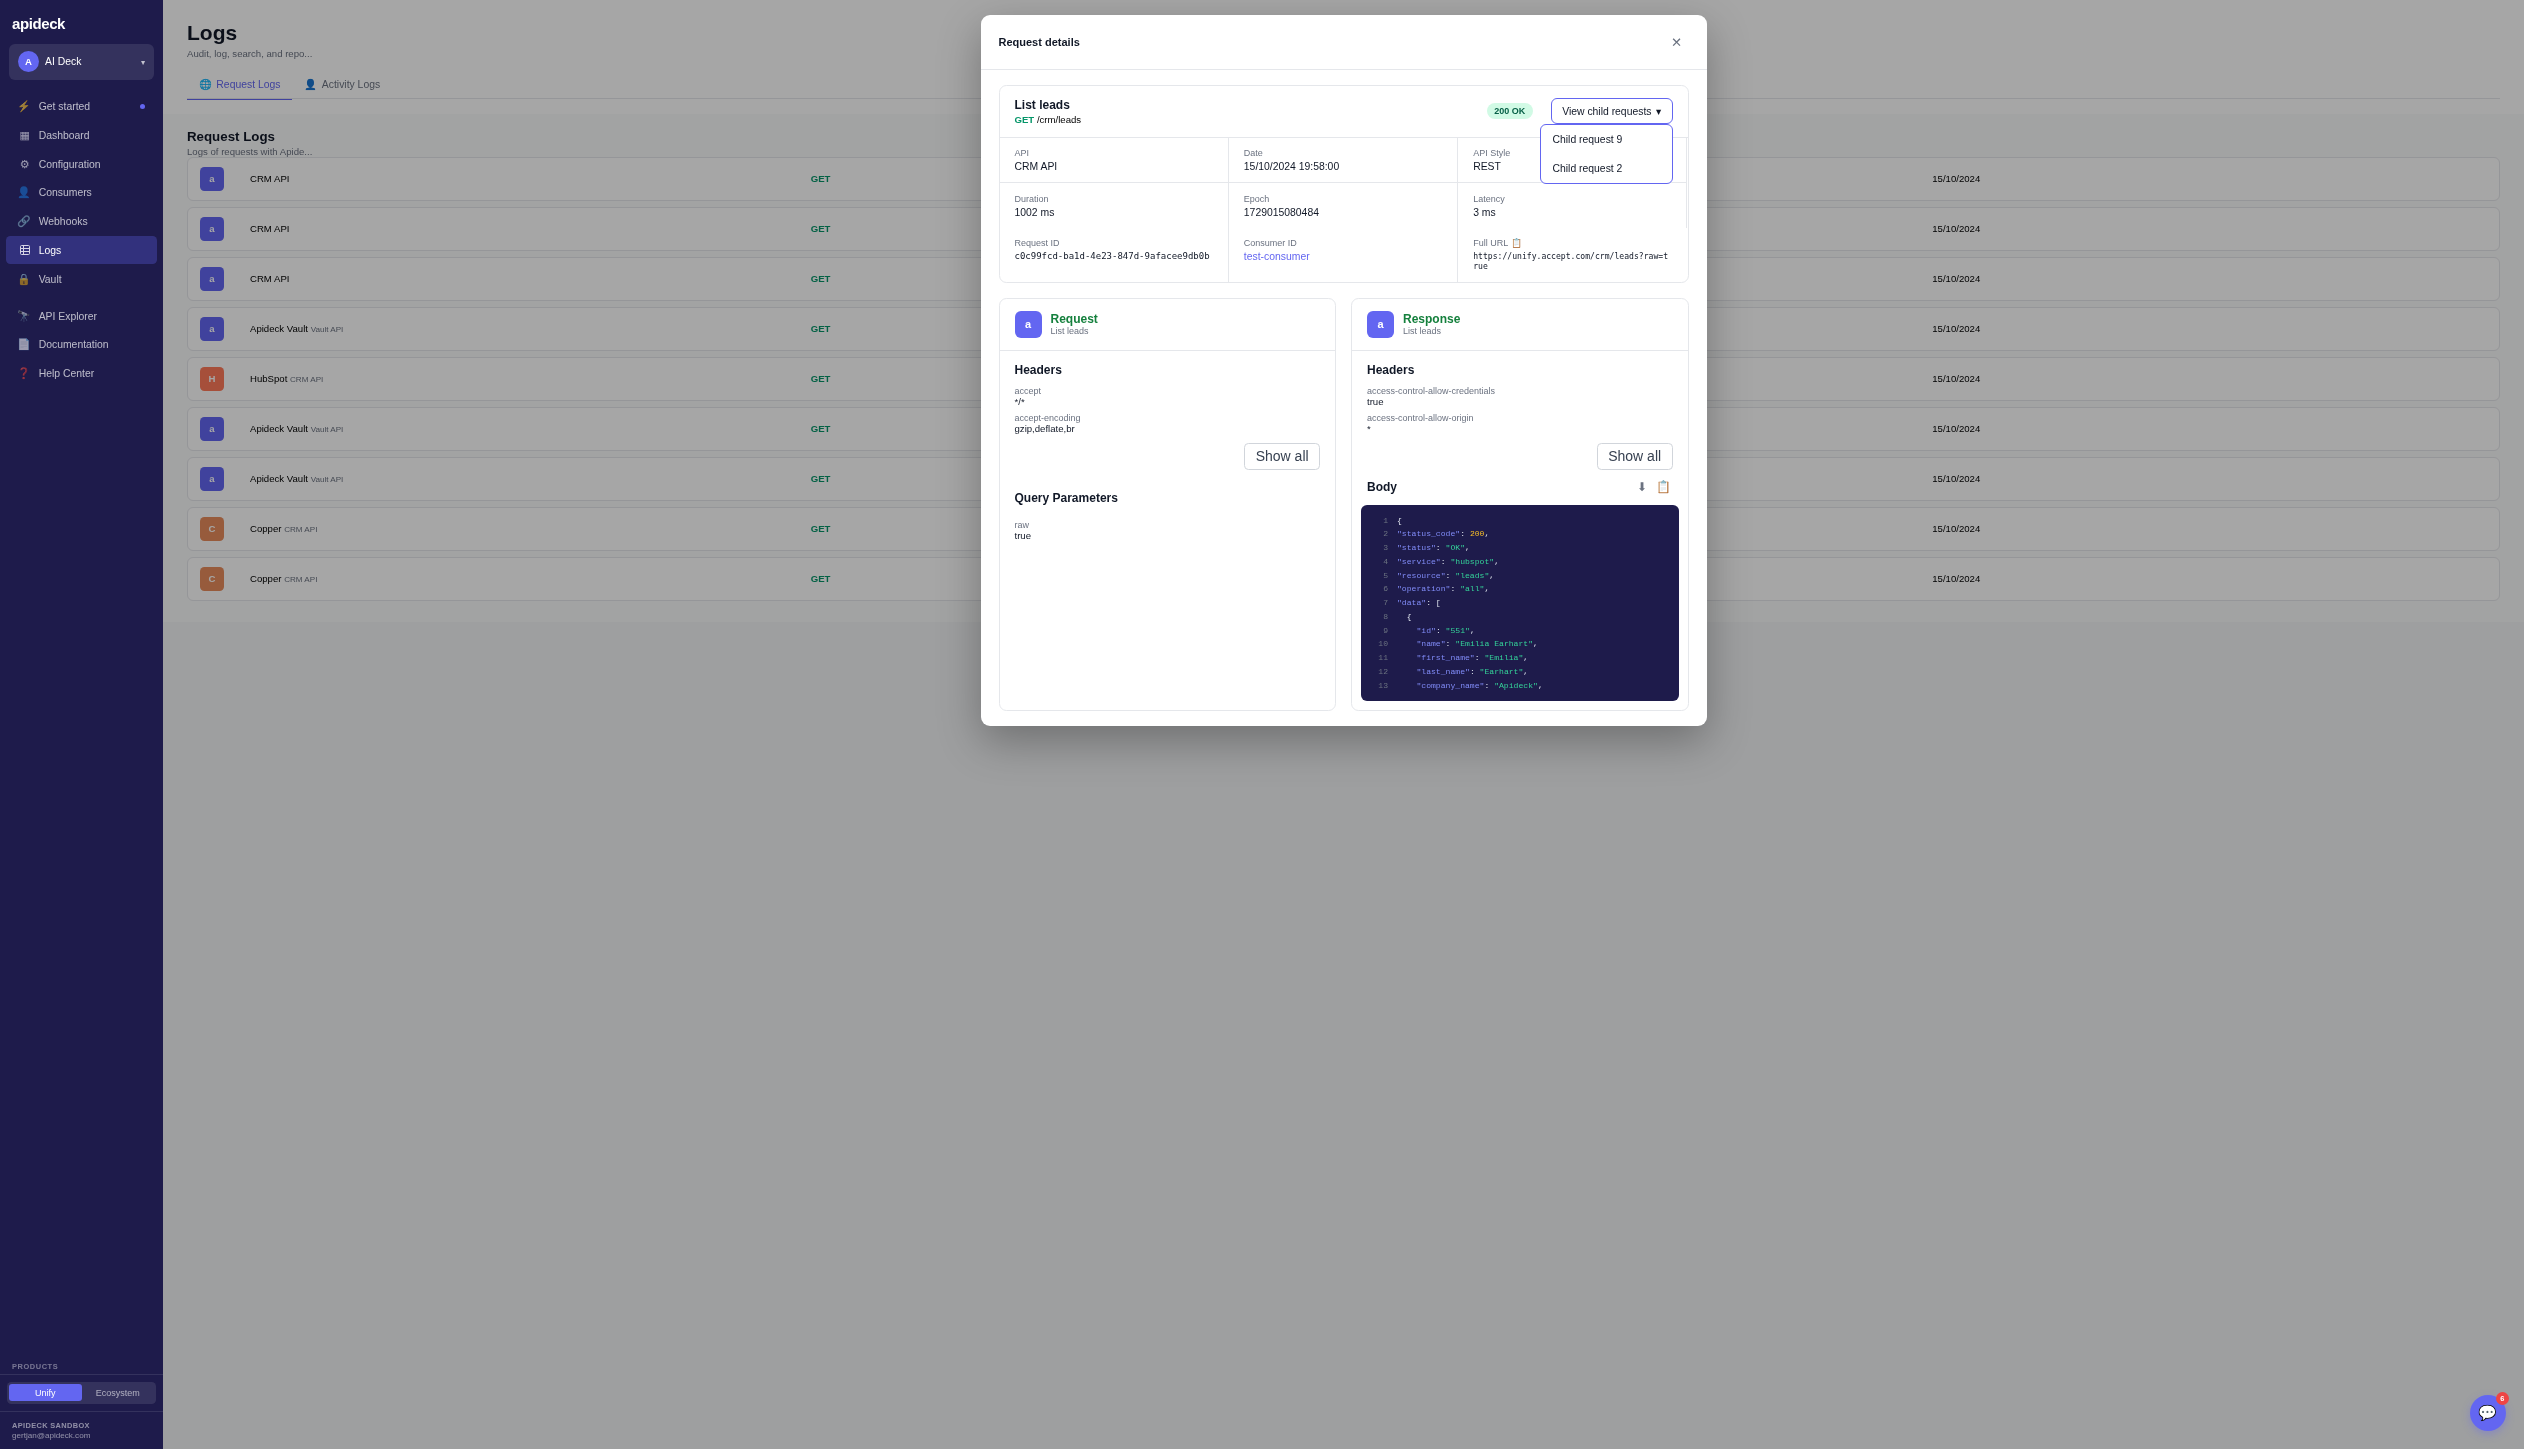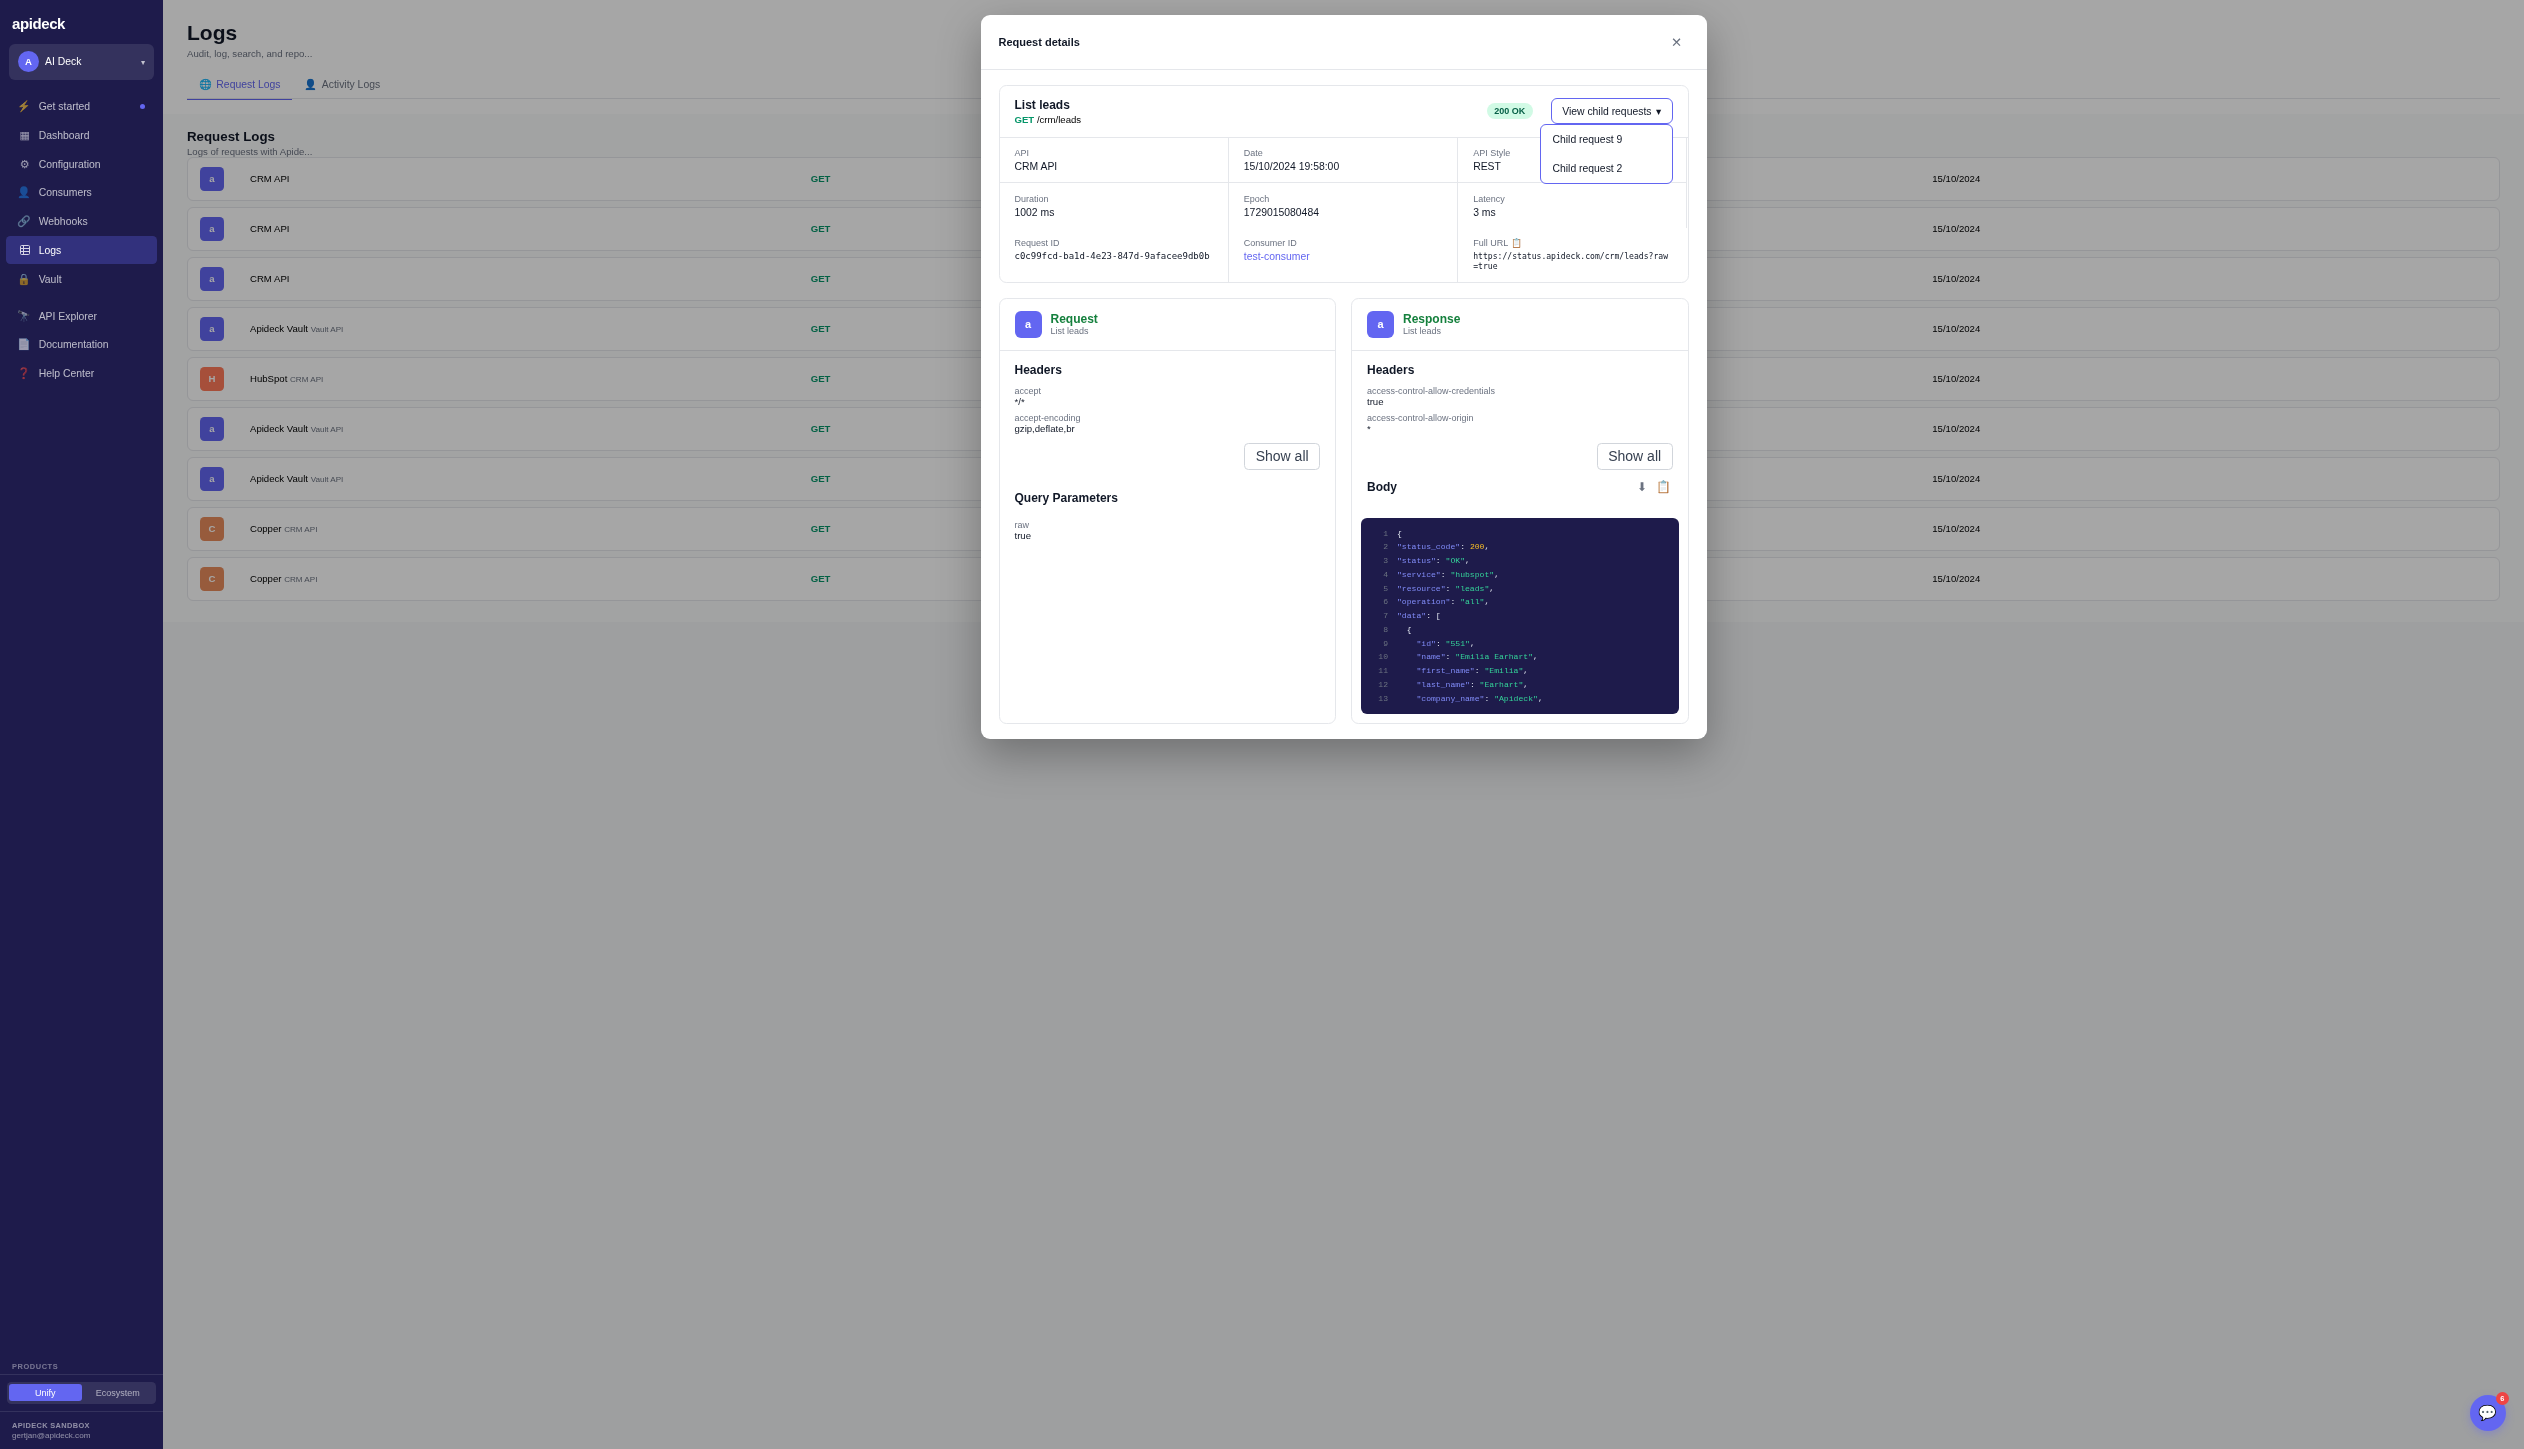--- a/index.html
+++ b/index.html
@@ -637,21 +637,21 @@
           </div>
           <div class="meta-cell">
             <div class="meta-label">Consumer ID</div>
             <div class="meta-value link">test-consumer</div>
           </div>
           <div class="meta-cell">
             <div class="meta-label" style="display:flex;align-items:center;gap:3px;">
               <span>Full URL</span>
               <span style="cursor:pointer;font-size:9px;">📋</span>
             </div>
-            <div class="meta-value mono" style="font-size:8.1px;word-break:break-all;">https://status.apideck.com/crm/leads?raw=true</div>
+            <div class="meta-value mono" style="font-size:8.1px;word-break:break-all;">https://unify.accept.com/crm/leads?raw=true</div>
           </div>
         </div>
       </div>
 
       <div class="panels-row">
 
         <div class="panel">
           <div class="panel-header">
             <div class="panel-icon">a</div>
             <div>
@@ -691,21 +691,21 @@
             <div class="header-key">access-control-allow-credentials</div>
             <div class="header-value">true</div>
           </div>
           <div class="header-item">
             <div class="header-key">access-control-allow-origin</div>
             <div class="header-value">*</div>
           </div>
           <div class="show-all-btn">
             <button>Show all</button>
           </div>
-          <div style="padding: 0 15px 22px; display:flex; align-items:center; justify-content:space-between;">
+          <div style="padding: 0 15px 9px; display:flex; align-items:center; justify-content:space-between;">
             <div class="panel-section-title" style="padding:0;">Body</div>
             <div class="body-actions">
               <button class="body-action-btn" title="Download">⬇</button>
               <button class="body-action-btn" title="Copy">📋</button>
             </div>
           </div>
           <div class="json-container">
             <div class="json-line">
               <span class="json-line-num">1</span>
               <span class="json-punct">{</span>

